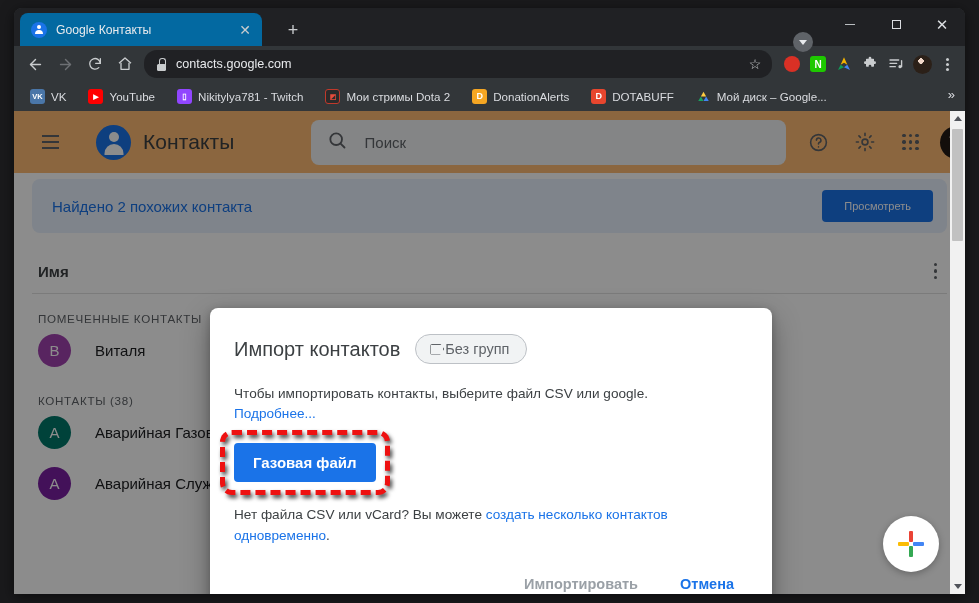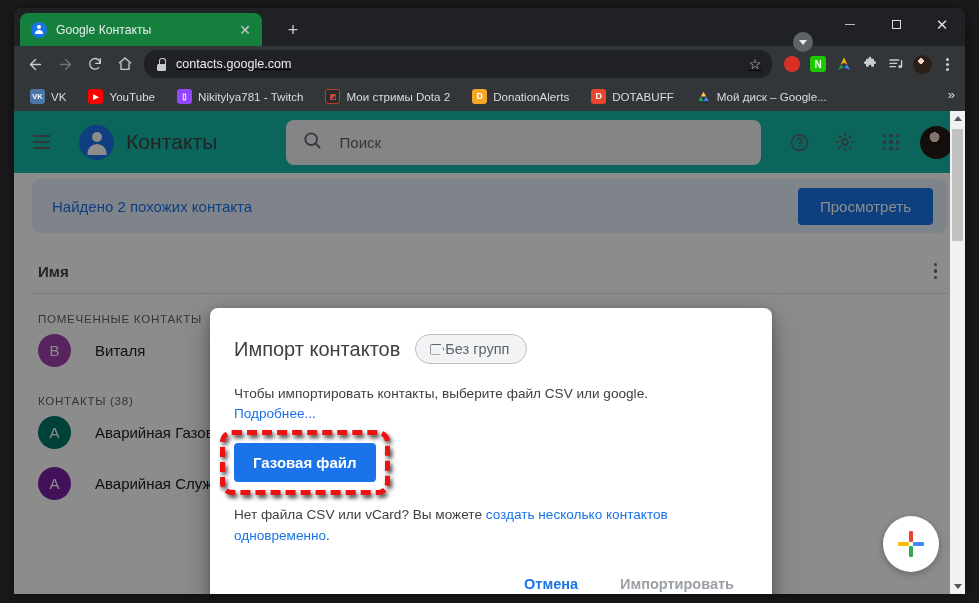--- a/index.html
+++ b/index.html
@@ -32,21 +32,21 @@
   
   .tabstrip {
     position: relative;
     height: 38px;
     background: #202124;
   }
   .tab {
     position: absolute;
     left: 6px; top: 5px;
     width: 242px; height: 33px;
-    background: #15803d;
+    background: #0369a1;
     border-radius: 8px 8px 0 0;
     display: flex; align-items: center;
     padding: 0 8px 0 11px;
     gap: 9px;
   }
   .tab-favicon {
     width: 16px; height: 16px; border-radius: 50%;
     background: #1a73e8;
     display: flex; align-items: center; justify-content: center;
     flex: none;
@@ -114,21 +114,20 @@
     display: flex; align-items: center; justify-content: center;
     color: #c9ccce; flex: none;
   }
   .nav-btn.disabled { color: #6d7074; }
   .nav-btn svg { display: block; }
   .omnibox {
     flex: 1; height: 28px; margin: 0 7px 0 4px;
     background: #202124; border-radius: 13px;
     display: flex; align-items: center; padding: 0 5px 0 12px;
     gap: 9px;
-    text-decoration: underline;
   }
   .lock { width: 11px; height: 13px; position: relative; flex: none; }
   .lock::before {
     content: ""; position: absolute; left: 1px; bottom: 0;
     width: 9px; height: 7px; background: #c9ccce; border-radius: 1.5px;
   }
   .lock::after {
     content: ""; position: absolute; left: 2.7px; top: 0.5px;
     width: 5.6px; height: 6px;
     border: 1.6px solid #c9ccce; border-bottom: 0;
@@ -189,22 +188,22 @@
     background: #fff;
     overflow: hidden;
   }
   .page-dim {  
     position: absolute; inset: 0; background: rgba(0,0,0,.45);
     z-index: 40; pointer-events: none;
   }
 
   .gheader {
     height: 62px; display: flex; align-items: center;
-    padding: 0 12px 0 7px; gap: 8px;
-    background: #14b8a6;
+    padding: 0 12px 0 16px; gap: 16px;
+    background: #fdba74;
   }
   .hamburger {
     width: 40px; height: 40px; flex: none;
     display: flex; flex-direction: column; align-items: center; justify-content: center;
     gap: 4px;
   }
   .hamburger i { width: 17px; height: 2px; background: #5f6368; display: block; }
   .brand { display: flex; align-items: center; gap: 12px; margin-left: 10px; flex: none; }
   .brand-logo {
     width: 35px; height: 35px; border-radius: 50%;
@@ -246,21 +245,21 @@
 
   
   .banner {
     margin: 6px 18px 0 18px; height: 54px;
     background: #e8f0fe; border-radius: 8px;
     display: flex; align-items: center; justify-content: space-between;
     padding: 0 14px 0 20px;
   }
   .banner-text { font-size: 15px; color: #1a73e8; white-space: nowrap; }
   .banner-btn {
-    background: #1a73e8; color: #fff; font-size: 15px;
+    background: #1a73e8; color: #fff; font-size: 11px;
     padding: 10px 22px; border-radius: 4px; white-space: nowrap;
   }
 
   
   .list-head {
     margin: 26px 18px 0 18px; padding: 0 6px 10px 6px;
     border-bottom: 1px solid #e0e0e0;
     display: flex; align-items: center; justify-content: space-between;
   }
   .list-head-title { font-size: 15px; color: #3c4043; font-weight: bold; }
@@ -637,20 +636,20 @@
         <div class="choose-wrap">
           <span class="hl-ring"></span>
           <span class="choose-btn">Газовая файл</span>
         </div>
 
         <div class="dlg-note">
           <span>Нет файла CSV или vCard? Вы можете </span><span class="link-muted">создать несколько контактов одновременно</span><span>.</span>
         </div>
 
         <div class="dlg-actions">
+          <span class="dlg-btn disabled">Импортировать</span>
           <span class="dlg-btn primary">Отмена</span>
-          <span class="dlg-btn disabled">Импортировать</span>
         </div>
       </div>
 
     </div>
   </div>
 </div>
 
 </body></html>

